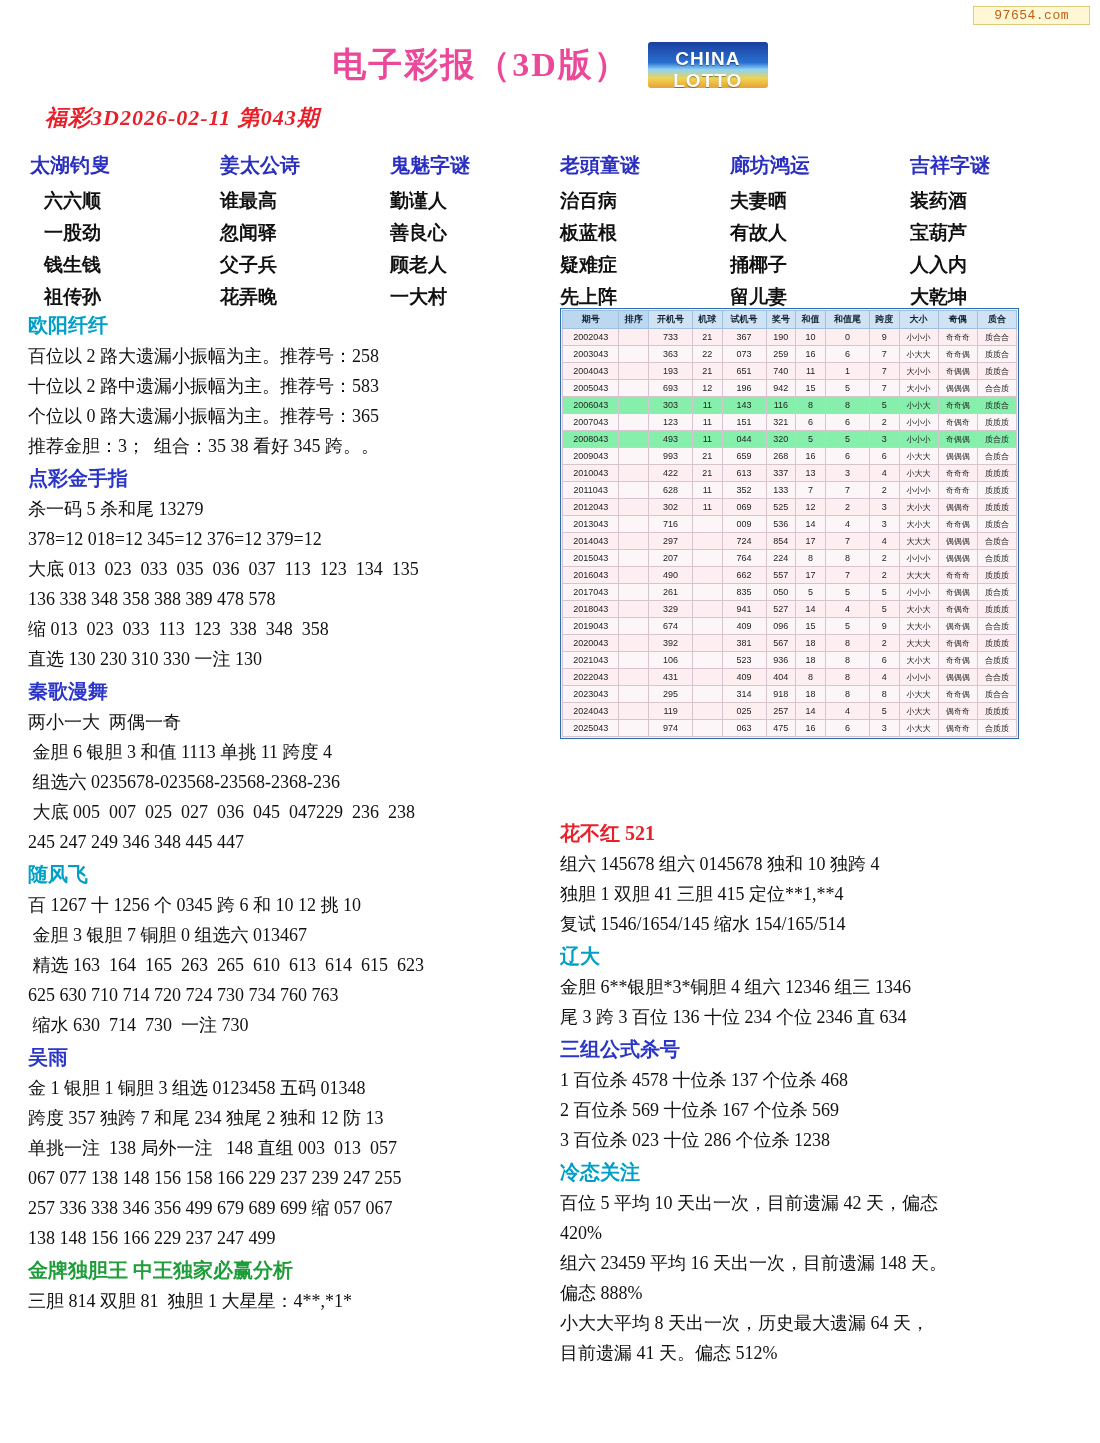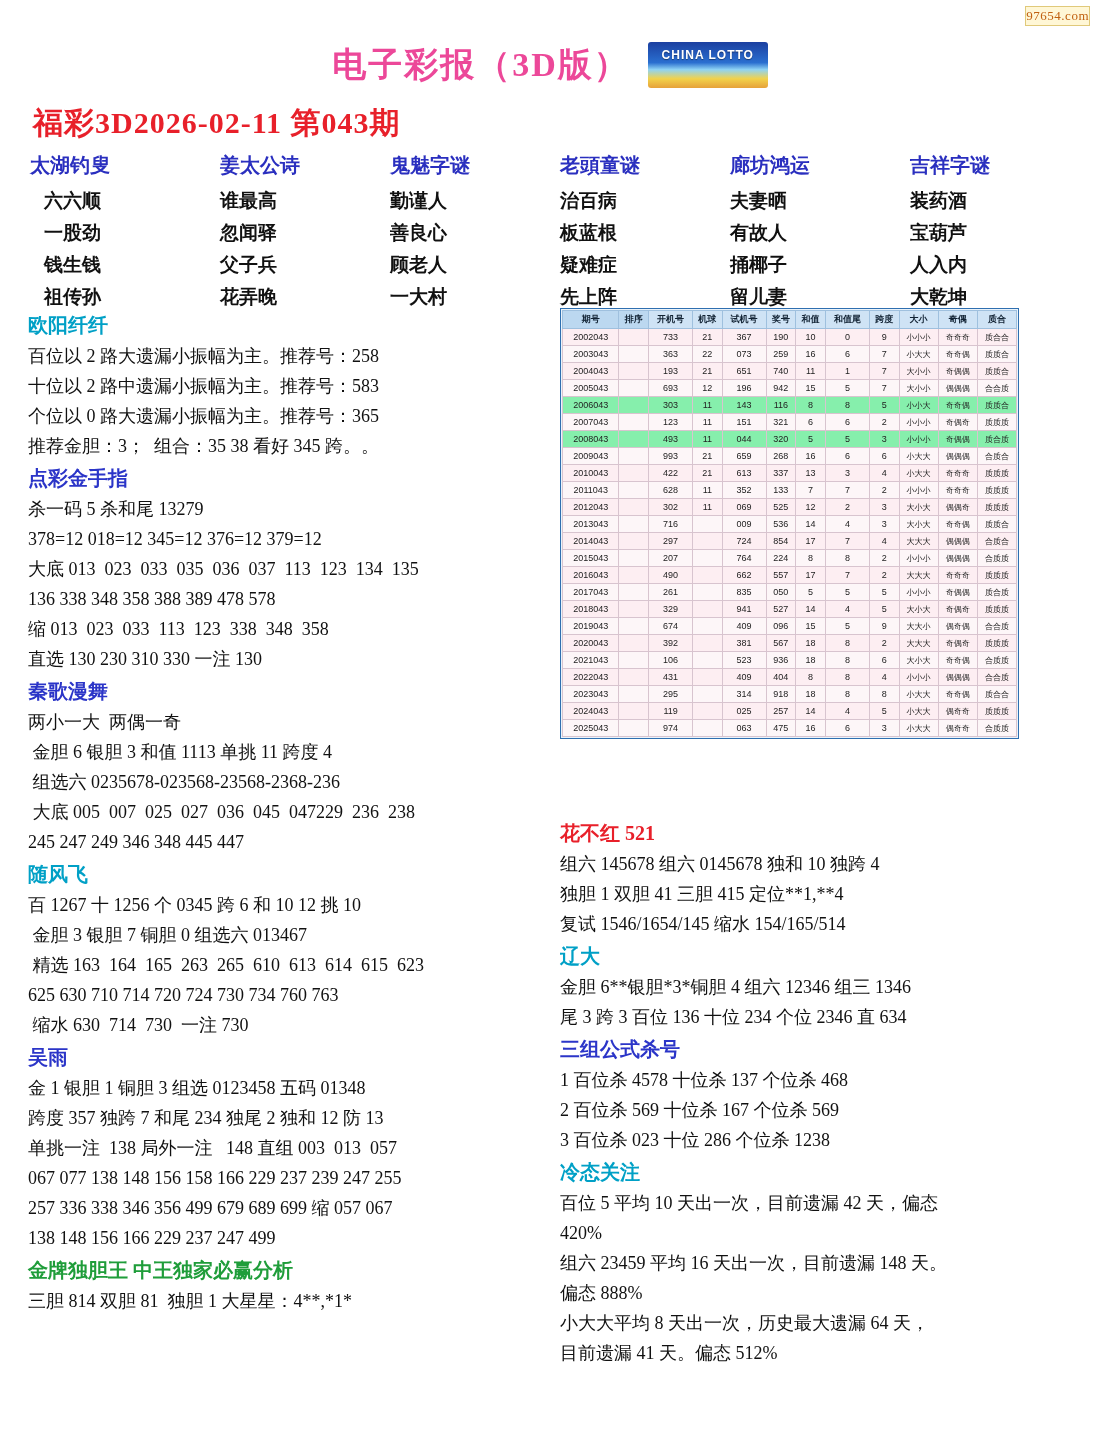--- a/index.html
+++ b/index.html
@@ -7,46 +7,47 @@
   body{
     width:1100px;height:1443px;position:relative;
     background:#ffffff;
     font-family:"Liberation Serif","DejaVu Serif",serif;
     color:#111;
     overflow:hidden;
   }
   .watermark{
     position:absolute;top:6px;right:10px;
     background:#fff7d6;border:1px solid #e0c97a;
-    color:#c06010;font-size:13px;padding:1px 0;
-    font-family:Liberation Serif, serif;
+    color:#c06010;font-size:13px;padding:1px 20px;
+    font-family:Liberation Mono, monospace;
     letter-spacing:.5px;
   }
   .masthead{
     position:absolute;top:42px;left:0;width:1100px;text-align:center;
   }
   .masthead .mh-text{
     display:inline-block;font-size:34px;font-weight:bold;color:#ec4899;
     letter-spacing:2px;vertical-align:middle;
   }
   .mh-logo{
     display:inline-block;width:120px;height:46px;vertical-align:middle;
     margin-left:14px;position:relative;overflow:hidden;border-radius:3px;
     background:linear-gradient(#1b3fa0 0%,#2a6fd0 45%,#8fd3f4 60%,#f2d24b 80%,#e6a13a 100%);
   }
   .mh-logo span{
     position:absolute;left:0;right:0;top:6px;text-align:center;
     font-family:"Liberation Sans",sans-serif;
-    font-size:12px;font-weight:bold;color:#fff;letter-spacing:1px;
+    font-size:19px;font-weight:bold;color:#fff;letter-spacing:1px;
     text-shadow:0 1px 1px #00000066;
   }
   .title{
-    position:absolute;top:103px;left:33px;
-    font-size:30px;font-weight:bold;color:#e8202a;
+    position:absolute;top:103px;left:45px;
+    font-size:22px;font-weight:bold;color:#e8202a;
     letter-spacing:1px;
+    font-style:italic;
   }
   
   .riddles{position:absolute;top:152px;left:30px;width:1040px;}
   .rcol{position:absolute;top:0;}
   .rcol h4{
     margin:0 0 6px 0;font-size:20px;color:#2a2fbf;font-weight:bold;
   }
   .rcol .line{font-size:19px;line-height:32px;color:#111;font-weight:bold;}
   .rcol .line.ind{padding-left:14px;}
   .c0{left:0;width:150px;}

